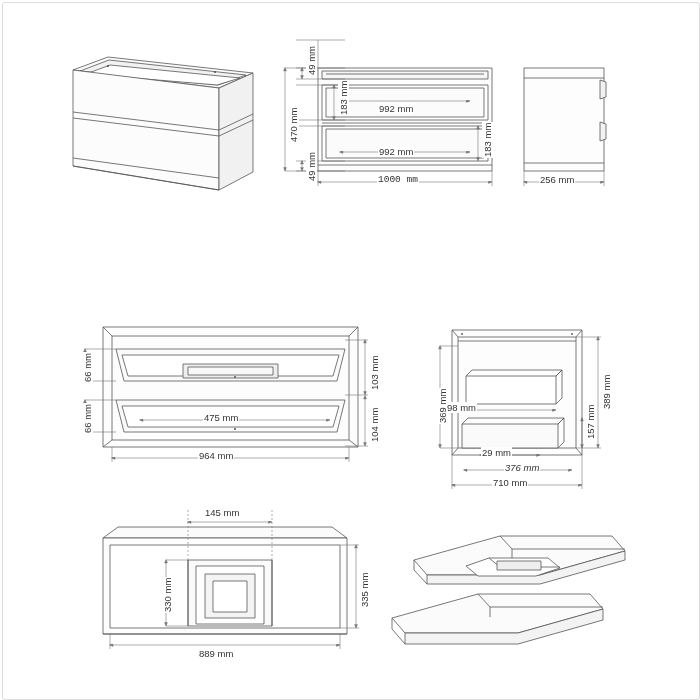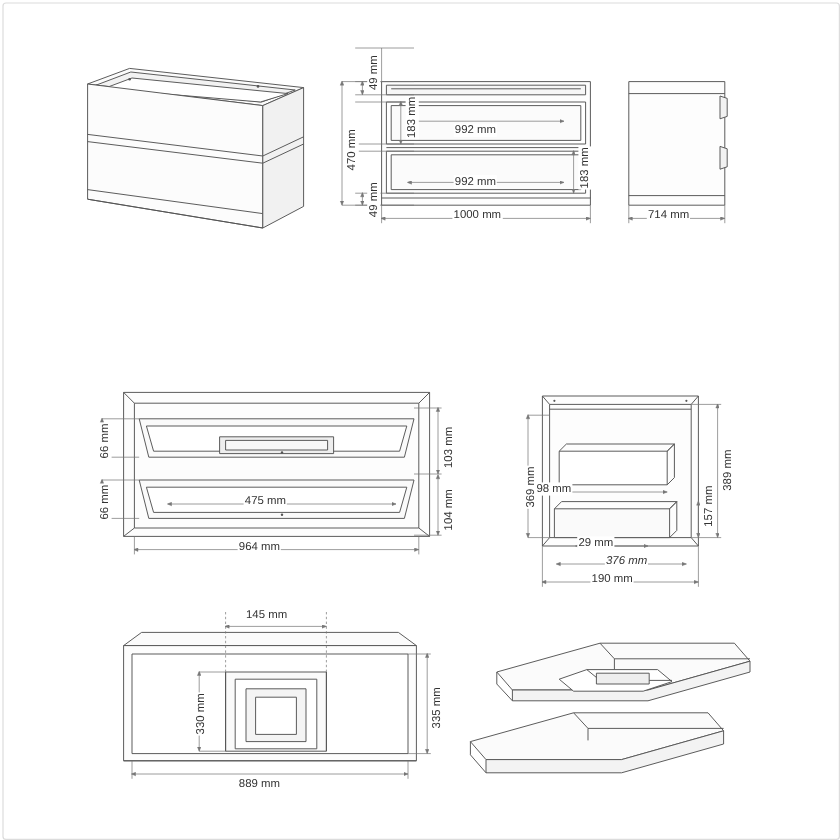--- a/index.html
+++ b/index.html
@@ -254,37 +254,37 @@
     </g>
   </svg>
 
   <div class="dimlabel vert" style="left:306px;top:76px;transform:rotate(-90deg);">49 mm</div>
   <div class="dimlabel vert" style="left:338px;top:116px;transform:rotate(-90deg);">183 mm</div>
   <div class="dimlabel" style="left:378px;top:103px;">992 mm</div>
   <div class="dimlabel" style="left:378px;top:146px;">992 mm</div>
   <div class="dimlabel vert" style="left:482px;top:158px;transform:rotate(-90deg);">183 mm</div>
   <div class="dimlabel vert" style="left:306px;top:182px;transform:rotate(-90deg);">49 mm</div>
   <div class="dimlabel vert" style="left:288px;top:143px;transform:rotate(-90deg);">470 mm</div>
-  <div class="dimlabel" style="left:377px;top:174px;">1000 mm</div>
-  <div class="dimlabel" style="left:539px;top:174px;">714 mm</div>
+  <div class="dimlabel" style="left:377px;top:174px;font-family:Liberation Mono, monospace;">1000 mm</div>
+  <div class="dimlabel" style="left:539px;top:174px;">256 mm</div>
 
   <div class="dimlabel vert" style="left:82px;top:383px;transform:rotate(-90deg);">66 mm</div>
   <div class="dimlabel vert" style="left:82px;top:434px;transform:rotate(-90deg);">66 mm</div>
   <div class="dimlabel vert" style="left:369px;top:391px;transform:rotate(-90deg);">103 mm</div>
   <div class="dimlabel vert" style="left:369px;top:443px;transform:rotate(-90deg);">104 mm</div>
   <div class="dimlabel" style="left:203px;top:412px;">475 mm</div>
   <div class="dimlabel" style="left:198px;top:450px;">964 mm</div>
 
   <div class="dimlabel vert" style="left:437px;top:424px;transform:rotate(-90deg);">369 mm</div>
   <div class="dimlabel vert" style="left:601px;top:410px;transform:rotate(-90deg);">389 mm</div>
   <div class="dimlabel vert" style="left:585px;top:440px;transform:rotate(-90deg);">157 mm</div>
   <div class="dimlabel" style="left:446px;top:402px;">98 mm</div>
   <div class="dimlabel" style="left:481px;top:447px;">29 mm</div>
   <div class="dimlabel" style="left:504px;top:462px;font-style:italic;">376 mm</div>
-  <div class="dimlabel" style="left:492px;top:477px;">190 mm</div>
+  <div class="dimlabel" style="left:492px;top:477px;">710 mm</div>
 
   <div class="dimlabel" style="left:204px;top:507px;">145 mm</div>
   <div class="dimlabel vert" style="left:162px;top:613px;transform:rotate(-90deg);">330 mm</div>
   <div class="dimlabel vert" style="left:359px;top:608px;transform:rotate(-90deg);">335 mm</div>
   <div class="dimlabel" style="left:198px;top:648px;text-align:right;">889 mm</div>
 
   <div class="frame"></div>
 </div>
 
 </body></html>

